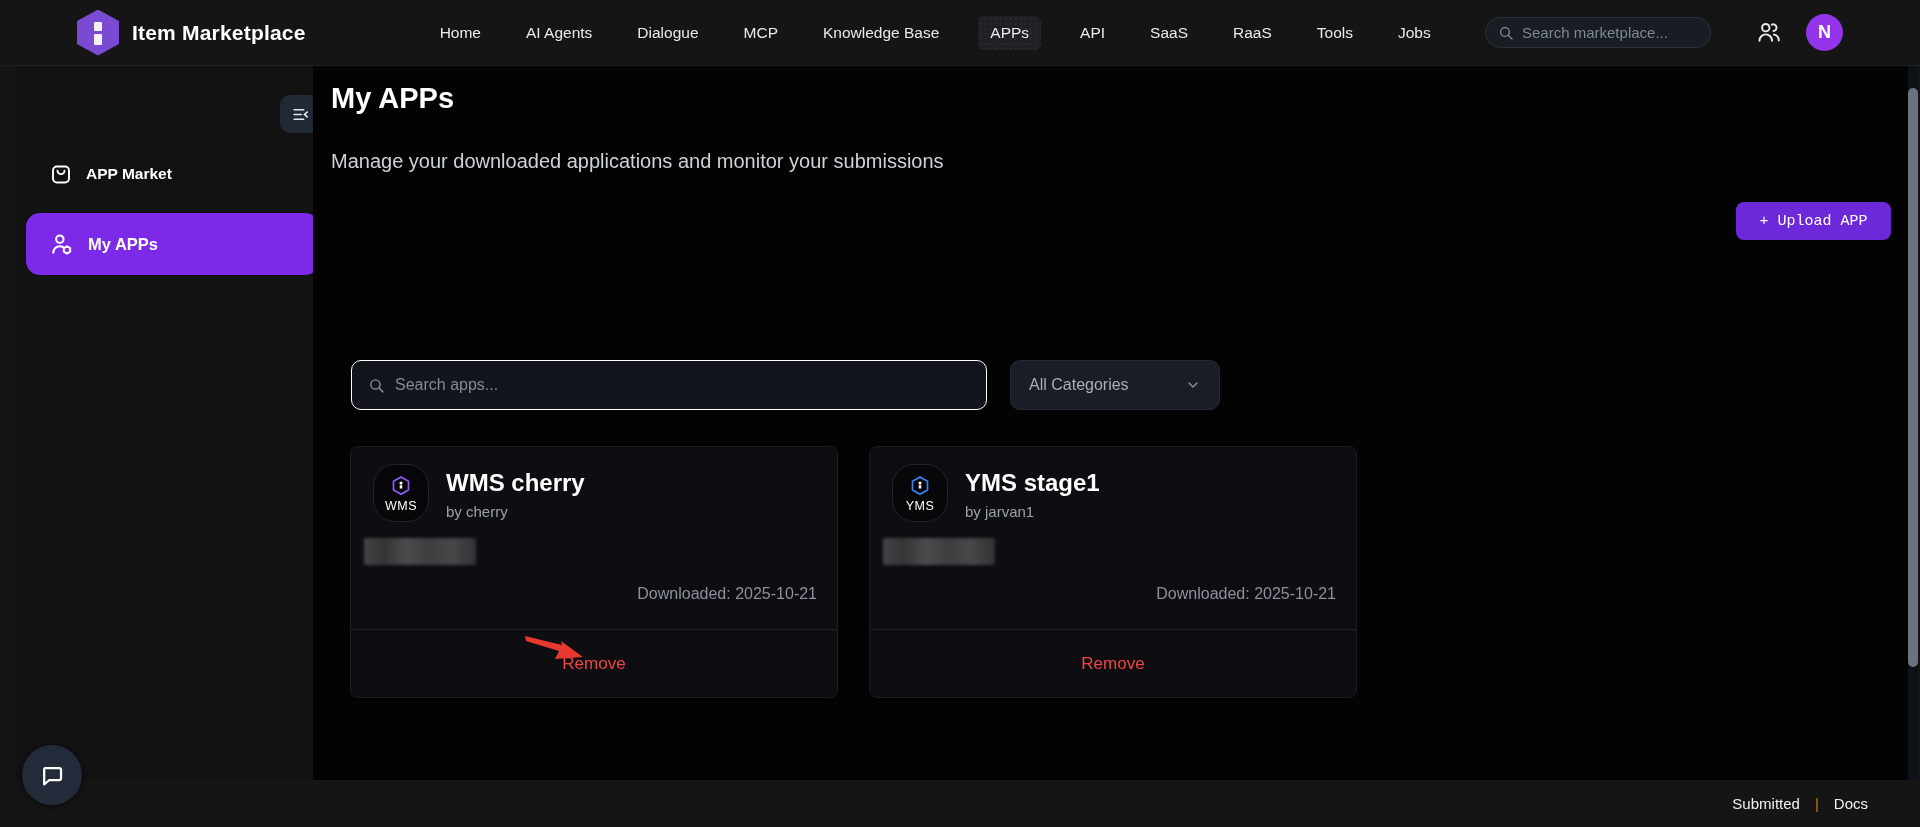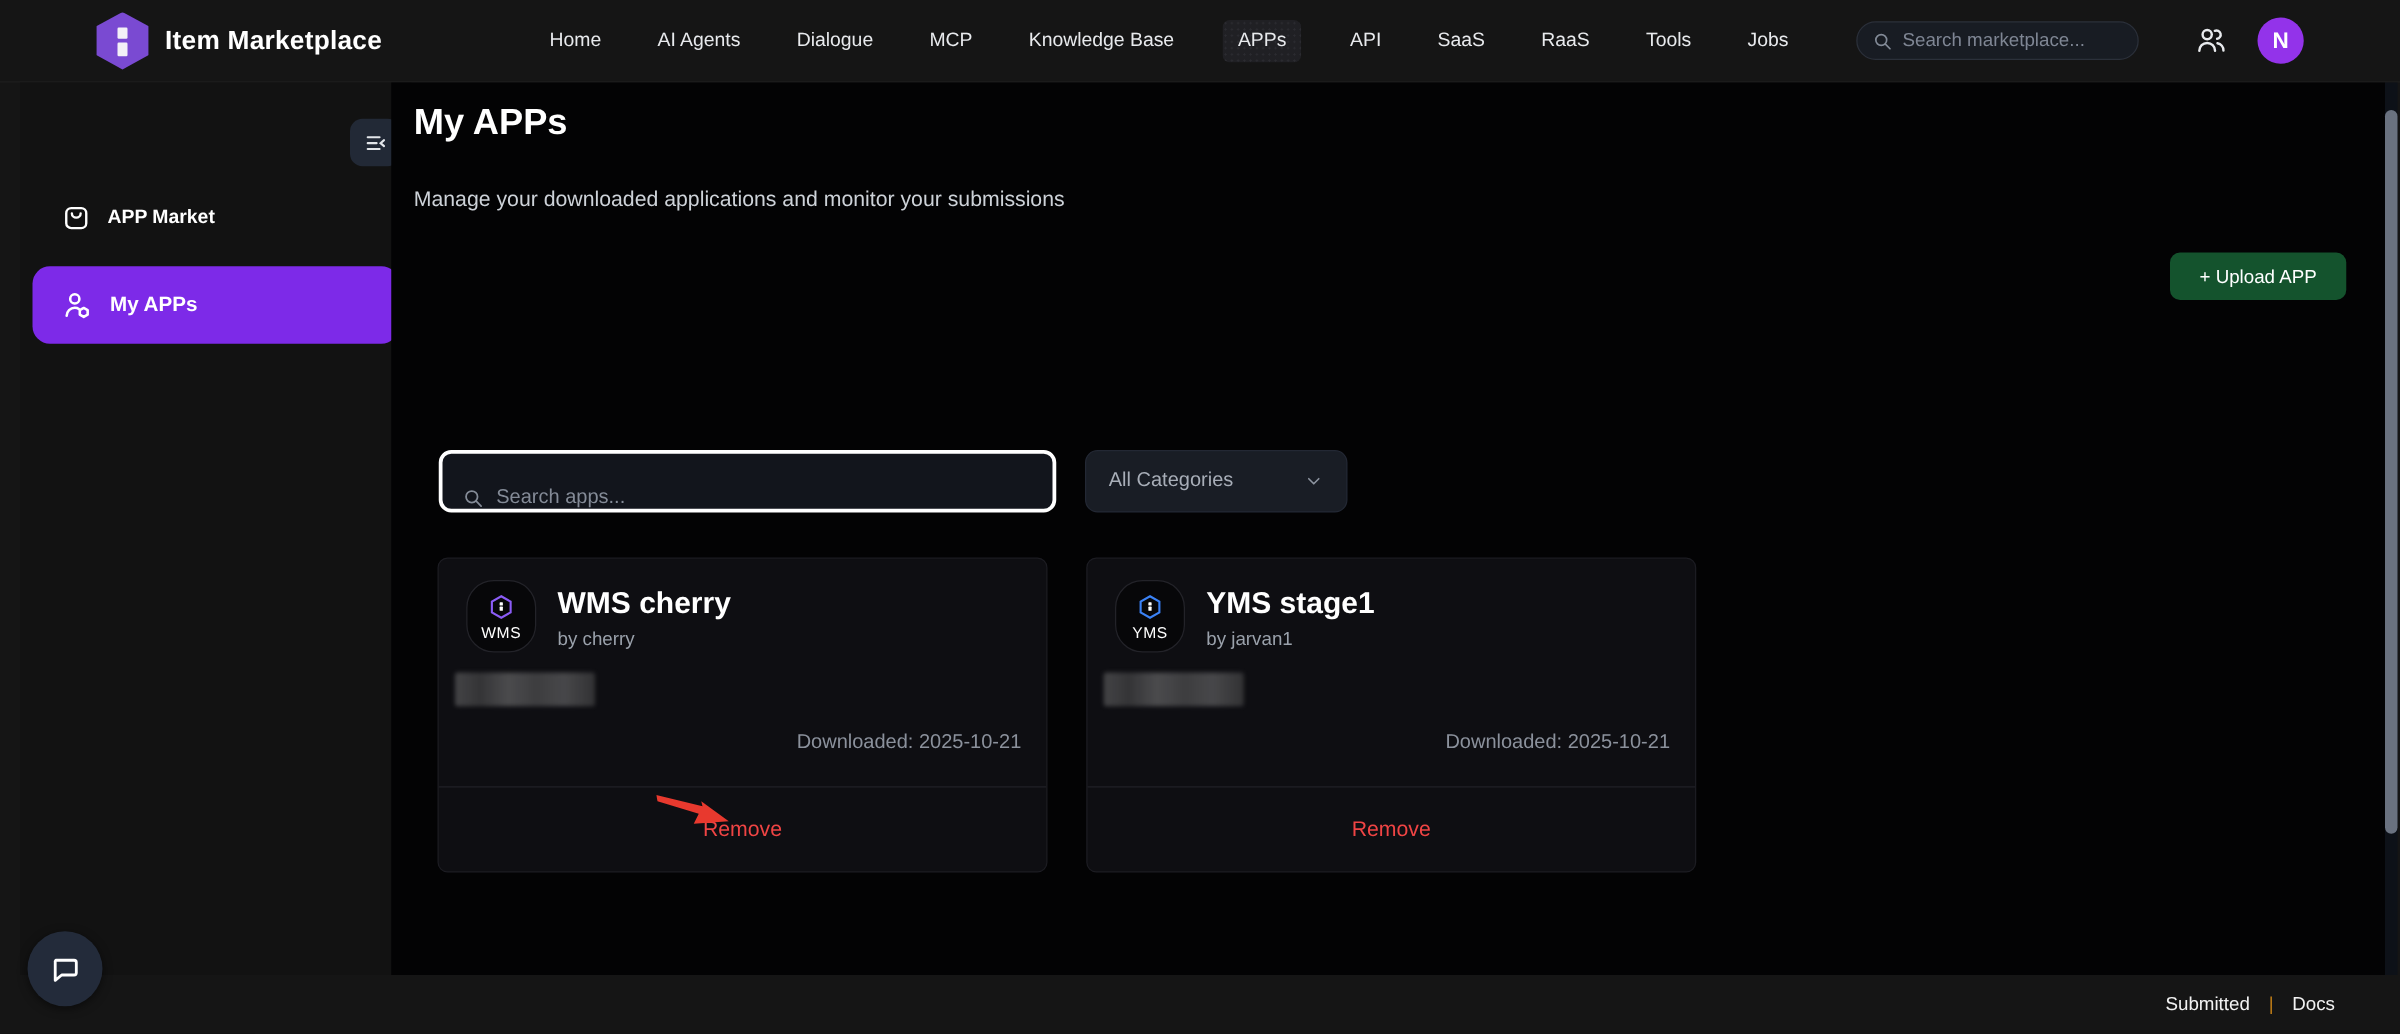--- a/index.html
+++ b/index.html
@@ -30,28 +30,28 @@
   .collapse-btn svg { width:19px; height:19px; }
   .side-item { display:flex; align-items:center; gap:13px; color:#fff; font-weight:bold; cursor:pointer; }
   .side-market { position:absolute; left:33px; top:96px; font-size:15.5px; }
   .side-market svg { width:24px; height:24px; color:#fff; }
   .side-myapps { position:absolute; left:10px; top:147px; width:293px; height:62px; background:#7d2ae8; border-radius:14px; padding-left:23px; font-size:16.5px; }
   .side-myapps svg { width:26px; height:26px; color:#fff; }
 
   
   .main { position:absolute; left:313px; top:66px; width:1595px; height:714px; background:#030304; }
   .page-title { position:absolute; left:18px; top:16px; color:#fff; font-size:29px; font-weight:bold; }
-  .page-subtitle { position:absolute; left:18px; top:84px; color:#cdd2d8; font-size:17px; }
-  .upload-btn { position:absolute; left:1423px; top:136px; width:141px; height:38px; background:#14532d; color:#fff; font-size:15px; border:none; border-radius:8px; cursor:pointer; font-family:Liberation Sans, sans-serif; }
+  .page-subtitle { position:absolute; left:18px; top:84px; color:#cdd2d8; font-size:20px; }
+  .upload-btn { position:absolute; left:1423px; top:136px; width:155px; height:38px; background:#6d28d9; color:#fff; font-size:15px; border:none; border-radius:8px; cursor:pointer; font-family:Liberation Mono, monospace; }
   .tabs { position:absolute; left:18px; top:210px; width:1557px; height:46px; border-bottom:2px solid #191e28; display:flex; gap:74px; }
   .tab { position:relative; font-size:17px; color:#98a0ab; padding:10px 2px; cursor:pointer; }
   .tab.active { color:#fff; }
   .tab.active .tab-underline { position:absolute; left:0; right:0; bottom:-3px; height:4px; background:#8b2ee0; border-radius:3px; }
   .filters { position:absolute; left:38px; top:294px; display:flex; gap:23px; }
-  .apps-search { width:494px; height:50px; background:#12151c; border:3px solid #ffffff; border-radius:10px; display:flex; align-items:flex-end; padding:0 16px; color:#848b97; }
+  .apps-search { width:636px; height:50px; background:#12151c; border:1px solid #ffffff; border-radius:10px; display:flex; align-items:center; padding:0 16px; color:#848b97; }
   .apps-search svg { width:17px; height:17px; flex:none; }
   .apps-search input { background:transparent; border:none; outline:none; color:#b6bcc6; font-size:16px; margin-left:10px; width:460px; font-family:"Liberation Sans",sans-serif; }
   .apps-search input::placeholder { color:#848b97; }
   .category-select { width:210px; height:50px; background:#191d25; border:1px solid #232834; border-radius:10px; display:flex; align-items:center; justify-content:space-between; padding:0 18px; color:#a8aeb8; font-size:16px; cursor:pointer; }
   .category-select svg { width:16px; height:16px; color:#8d94a0; }
 
   
   .cards { position:absolute; left:37px; top:380px; display:flex; gap:31px; }
   .card { position:relative; width:488px; height:252px; background:#0e0e12; border:1px solid #1c1c22; border-radius:8px; }
   .card-head { position:absolute; left:22px; top:17px; display:flex; }

